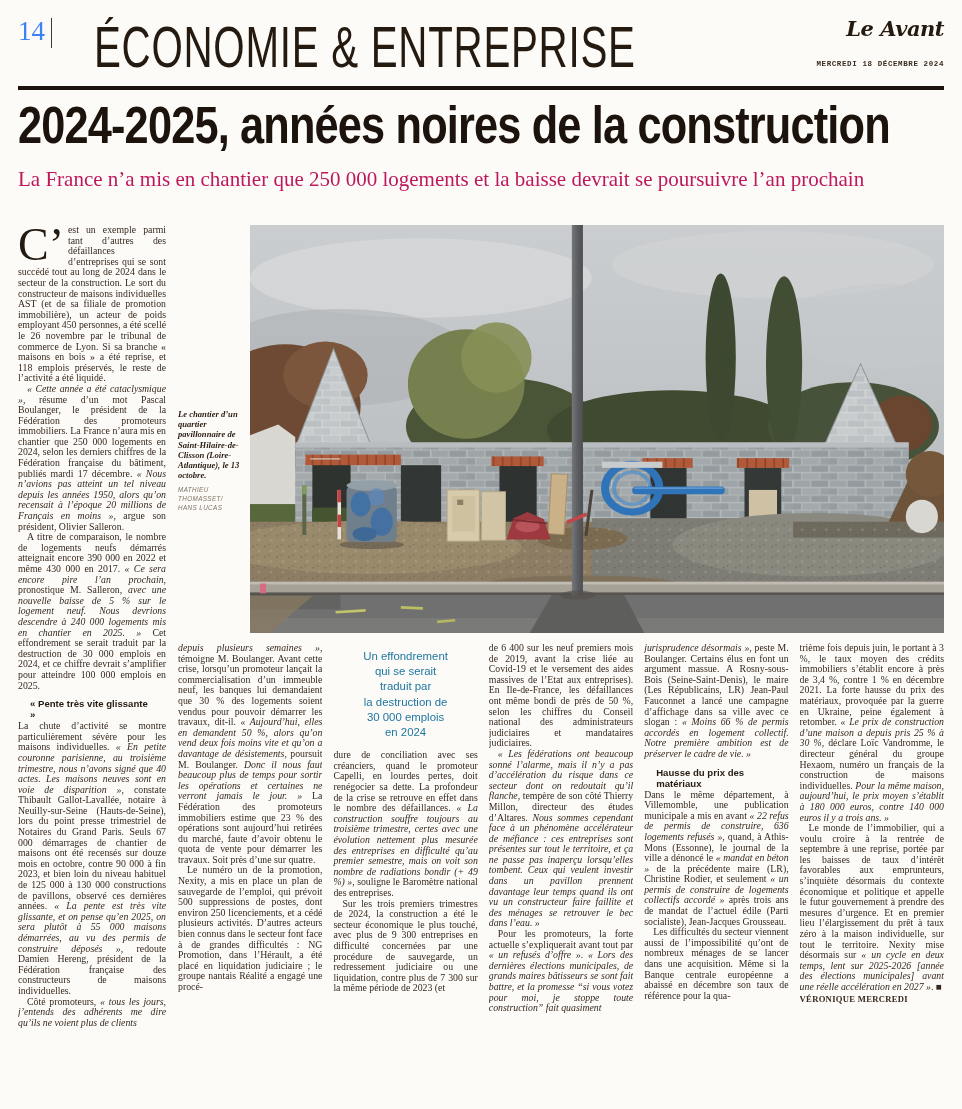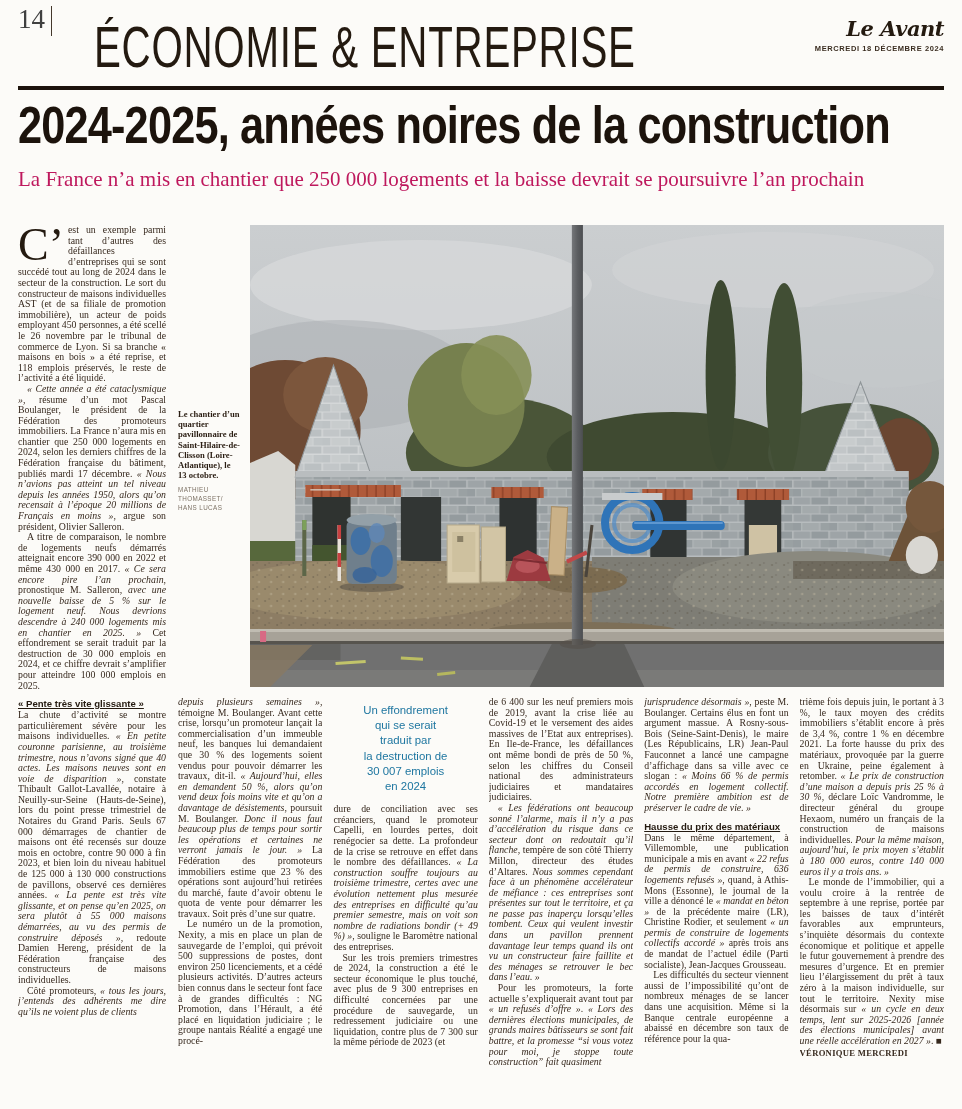--- a/index.html
+++ b/index.html
@@ -7,38 +7,38 @@
     position:relative; width:962px; height:1109px; margin:0 auto;
     background:#fcfbf8; color:#35271c; overflow:hidden;
     padding:0; box-sizing:border-box;
     font-family:"Liberation Serif", serif;
   }
   .inner{position:absolute; left:18px; right:18px; top:0; bottom:0;}
 
   
   .masthead{position:relative; height:88px;}
   .pagenum{
-    position:absolute; left:0; top:4px;
-    font-family:"Liberation Serif", serif; font-size:27px; color:#404040;
+    position:absolute; left:0; top:16px;
+    font-family:"Liberation Serif", serif; font-size:27px; color:#3b82f6;
     display:flex; align-items:flex-start; gap:6px;
   }
   .pagenum .bar{display:inline-block; width:1px; height:30px; background:#44382c; margin-top:2px;}
   .section-title{
     position:absolute; left:76px; top:14px; white-space:nowrap;
     font-family:"Liberation Sans", sans-serif; font-weight:400;
     font-size:56px; letter-spacing:1px; color:#241a10;
     transform:scale(0.72,1.02); transform-origin:0 0;
   }
   .brandbox{position:absolute; right:0; top:16px; text-align:right;}
   .brand{
     font-family:"DejaVu Serif", serif; font-weight:bold; font-style:italic;
     font-size:21px; color:#241a10; letter-spacing:-0.5px;
   }
   .issue-date{
-    margin-top:3px; font-family:Liberation Sans, sans-serif; font-weight:bold;
+    margin-top:19px; font-family:Liberation Mono, monospace; font-weight:bold;
     font-size:7.5px; letter-spacing:0.6px; color:#3a2d20;
   }
   .head-rule{position:absolute; left:0; right:0; top:86px; height:4px; background:#1c130c;}
 
   
   .headline{
     margin-top:8px;
     font-family:"Liberation Sans", sans-serif; font-weight:700;
     font-size:51px; letter-spacing:-1px; color:#1c130c; white-space:nowrap;
     transform:scale(0.85,1.0); transform-origin:0 0;
@@ -48,21 +48,21 @@
     font-family:"Liberation Serif", serif; font-size:21px; color:#be185d;
   }
 
   
   .body-grid{
     position:absolute; top:225px; left:0; right:0; bottom:0;
     display:grid; grid-template-columns:148px 1fr; column-gap:12px;
   }
   .colA{overflow:hidden;}
   .right-zone{position:relative;}
-  .photo-row{display:grid; grid-template-columns:62px 1fr; column-gap:10px; height:462px;}
+  .photo-row{display:grid; grid-template-columns:62px 1fr; column-gap:10px; height:408px;font-style:italic;}
   .caption-cell{padding-top:184px;}
   .caption-bold{
     font-family:"Liberation Serif", serif; font-weight:bold;
     font-size:8.6px; line-height:10.2px; color:#2a1d12;
   }
   .caption-credit{
     margin-top:5px; font-family:"Liberation Sans", sans-serif;
     font-size:6.3px; letter-spacing:0.4px; color:#7d7265; line-height:9px;
   }
   .photo-frame{position:relative; overflow:hidden;}
@@ -75,22 +75,22 @@
   .bottom-cols .col{overflow:hidden;}
 
   
   .col p{
     margin:0; font-size:9.8px; line-height:10.6px; text-align:justify;
     color:#36281d;
   }
   .col p.indent{text-indent:9px;}
   .col em{font-style:italic;}
   .col h3{
-    margin:7px 0 1px; font-family:"Liberation Sans", sans-serif;
-    font-size:9.6px; line-height:11px; color:#241a10; font-weight:700;text-decoration:underline;
+    margin:7px 12px 1px; font-family:"Liberation Sans", sans-serif;
+    font-size:9.6px; line-height:11px; color:#241a10; font-weight:700;
   }
   .dropcap{
     float:left; font-family:"Liberation Serif", serif;
     font-size:46px; line-height:36px; padding:2px 4px 0 0; color:#241a10;
   }
   .pullquote{
     margin:6px 0 10px; text-align:center;
     font-family:"Liberation Sans", sans-serif; font-weight:400;
     font-size:11.4px; line-height:15.2px; color:#1e76a0;
   }
@@ -295,21 +295,21 @@
           <div class="col">
               <p><em>depuis plusieurs semaines »</em><span>, témoigne M. Boulanger. Avant cette crise, lorsqu’un promoteur lançait la commercialisation d’un immeuble neuf, les banques lui demandaient que 30 % des logements soient vendus pour pouvoir démarrer les travaux, dit-il. </span><em>« Aujourd’hui, elles en demandent 50 %, alors qu’on vend deux fois moins vite et qu’on a davantage de désistements</em><span>, poursuit M. Boulanger. </span><em>Donc il nous faut beaucoup plus de temps pour sortir les opérations et certaines ne verront jamais le jour. »</em><span> La Fédération des promoteurs immobiliers estime que 23 % des opérations sont aujourd’hui retirées du marché, faute d’avoir obtenu le quota de vente pour démarrer les travaux. Soit près d’une sur quatre.</span></p>
               <p class="indent"><span>Le numéro un de la promotion, Nexity, a mis en place un plan de sauvegarde de l’emploi, qui prévoit 500 suppressions de postes, dont environ 250 licenciements, et a cédé plusieurs activités. D’autres acteurs bien connus dans le secteur font face à de grandes difficultés : NG Promotion, dans l’Hérault, a été placé en liquidation judiciaire ; le groupe nantais Réalité a engagé une procé-</span></p>
             </div>
           <div class="col">
             <div class="pullquote">
                 <div>Un effondrement</div>
                 <div>qui se serait</div>
                 <div>traduit par</div>
                 <div>la destruction de</div>
-                <div>30 007 emplois</div>
+                <div>30 000 emplois</div>
                 <div>en 2024</div>
               </div>
             <div>
                 <p><span>dure de conciliation avec ses créanciers, quand le promoteur Capelli, en lourdes pertes, doit renégocier sa dette. La profondeur de la crise se retrouve en effet dans le nombre des défaillances. </span><em>« La construction souffre toujours au troisième trimestre, certes avec une évolution nettement plus mesurée des entreprises en difficulté qu’au premier semestre, mais on voit son nombre de radiations bondir (+ 49 %) »</em><span>, souligne le Baromètre national des entreprises.</span></p>
                 <p class="indent"><span>Sur les trois premiers trimestres de 2024, la construction a été le secteur économique le plus touché, avec plus de 9 300 entreprises en difficulté concernées par une procédure de sauvegarde, un redressement judiciaire ou une liquidation, contre plus de 7 300 sur la même période de 2023 (et</span></p>
               </div>
           </div>
           <div class="col">
               <p><span>de 6 400 sur les neuf premiers mois de 2019, avant la crise liée au Covid-19 et le versement des aides massives de l’Etat aux entreprises). En Ile-de-France, les défaillances ont même bondi de près de 50 %, selon les chiffres du Conseil national des administrateurs judiciaires et mandataires judiciaires.</span></p>
               <p class="indent"><em>« Les fédérations ont beaucoup sonné l’alarme, mais il n’y a pas d’accélération du risque dans ce secteur dont on redoutait qu’il flanche</em><span>, tempère de son côté Thierry Millon, directeur des études d’Altares. </span><em>Nous sommes cependant face à un phénomène accélérateur de méfiance : ces entreprises sont présentes sur tout le territoire, et ça ne passe pas inaperçu lorsqu’elles tombent. Ceux qui veulent investir dans un pavillon prennent davantage leur temps quand ils ont vu un constructeur faire faillite et des ménages se retrouver le bec dans l’eau. »</em></p>

